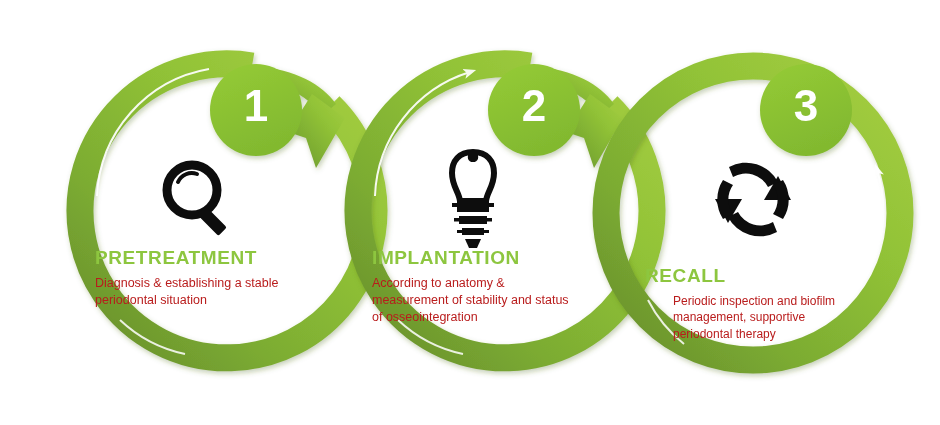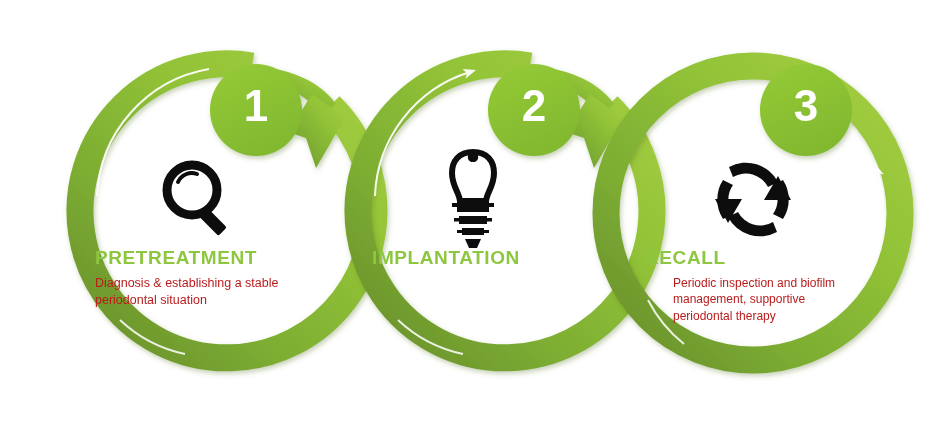--- a/index.html
+++ b/index.html
@@ -35,21 +35,21 @@
   #text-1 .step-title{ font-size:19px; }
   #text-1 .step-desc{ font-size:12.5px; }
 
   
   #text-2{ left:372px; top:248px; width:210px; }
   #text-2 .step-title{ font-size:19px; }
   #text-2 .step-desc{ font-size:12.5px; }
 
   
   #text-3{ left:645px; top:248px; width:205px; }
-  #text-3 .step-title{ font-size:19px; }
+  #text-3 .step-title{ font-size:19px;margin-top:18px; }
   #text-3 .step-desc{ font-size:12px;margin-left:28px; }
 
   .badge-num{
     position:absolute;
     color:#ffffff;
     font-size:44px;
     font-weight:bold;
     line-height:1;
     pointer-events:none;
     text-align:center;
@@ -174,20 +174,21 @@
   <div class="badge-num" id="badge-num-2">2</div>
   <div class="badge-num" id="badge-num-3">3</div>
 
   <div class="step-text" id="text-1">
     <p class="step-title" style="color:#8DC63F;">PRETREATMENT</p>
     <p class="step-desc">Diagnosis &amp; establishing a stable periodontal situation</p>
   </div>
 
   <div class="step-text" id="text-2">
     <p class="step-title" style="color:#8DC63F;">IMPLANTATION</p>
+    <p class="step-desc">According to anatomy &amp; measurement of stability and status of osseointegration</p>
   </div>
 
   <div class="step-text" id="text-3">
     <p class="step-title" style="color:#8DC63F;">RECALL</p>
     <p class="step-desc">Periodic inspection and biofilm management, supportive periodontal therapy</p>
   </div>
 
 </div>
 
 </body></html>

